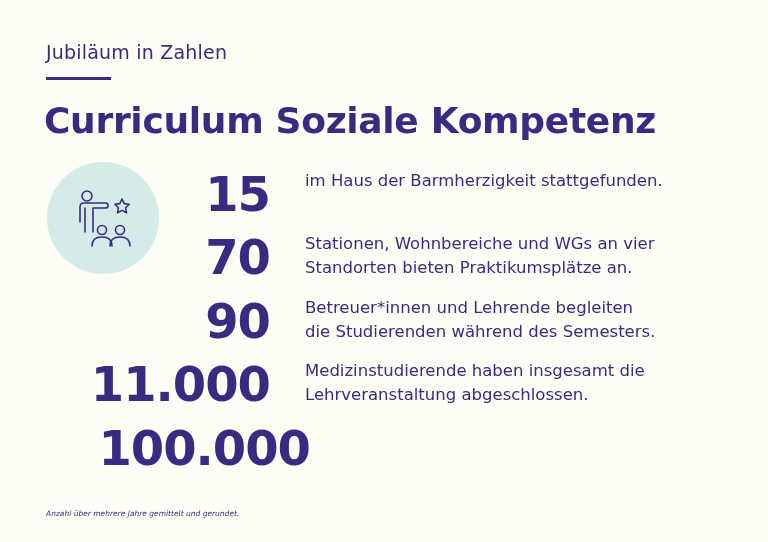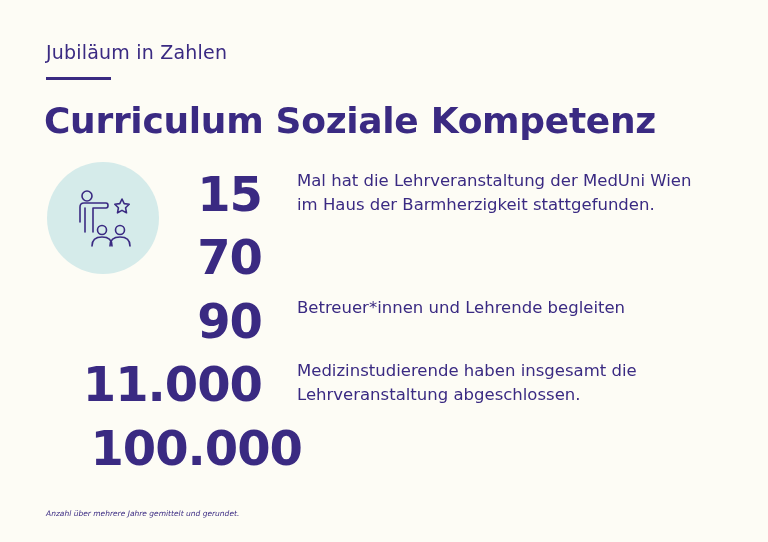--- a/index.html
+++ b/index.html
@@ -54,21 +54,21 @@
     }
     .icon-circle svg {
       position: absolute;
       left: 0;
       top: 0;
       width: 112px;
       height: 112px;
     }
     .stat-row {
       position: absolute;
-      left: 4px;
+      left: 12px;
       width: 756px;
       height: 60px;
     }
     .stat-number {
       position: absolute;
       right: 498px; 
       top: 0;
       font-size: 48px;
       font-weight: bold;
       line-height: 60px;
@@ -122,35 +122,37 @@
       <path d="M45 84 q0 -9 10 -9 q10 0 10 9"></path>
 
       <circle cx="73" cy="68" r="4.5"></circle>
       <path d="M63 84 q0 -9 10 -9 q10 0 10 9"></path>
     </svg>
   </div>
 
   <div class="stat-row" style="top:164px;">
     <div class="stat-number">15</div>
     <div class="stat-text">
-      <span class="stat-line">Mal hat die Lehrveranstaltung der MedUni Wien</span>
       <span class="stat-line">im Haus der Barmherzigkeit stattgefunden.</span>
     </div>
   </div>
 
   <div class="stat-row" style="top:227px;">
     <div class="stat-number">70</div>
     <div class="stat-text">
+      <span class="stat-line">Stationen, Wohnbereiche und WGs an vier</span>
+      <span class="stat-line">Standorten bieten Praktikumsplätze an.</span>
     </div>
   </div>
 
   <div class="stat-row" style="top:291px;">
     <div class="stat-number">90</div>
     <div class="stat-text">
       <span class="stat-line">Betreuer*innen und Lehrende begleiten</span>
+      <span class="stat-line">die Studierenden während des Semesters.</span>
     </div>
   </div>
 
   <div class="stat-row" style="top:354px;">
     <div class="stat-number">11.000</div>
     <div class="stat-text">
       <span class="stat-line">Medizinstudierende haben insgesamt die</span>
       <span class="stat-line">Lehrveranstaltung abgeschlossen.</span>
     </div>
   </div>

